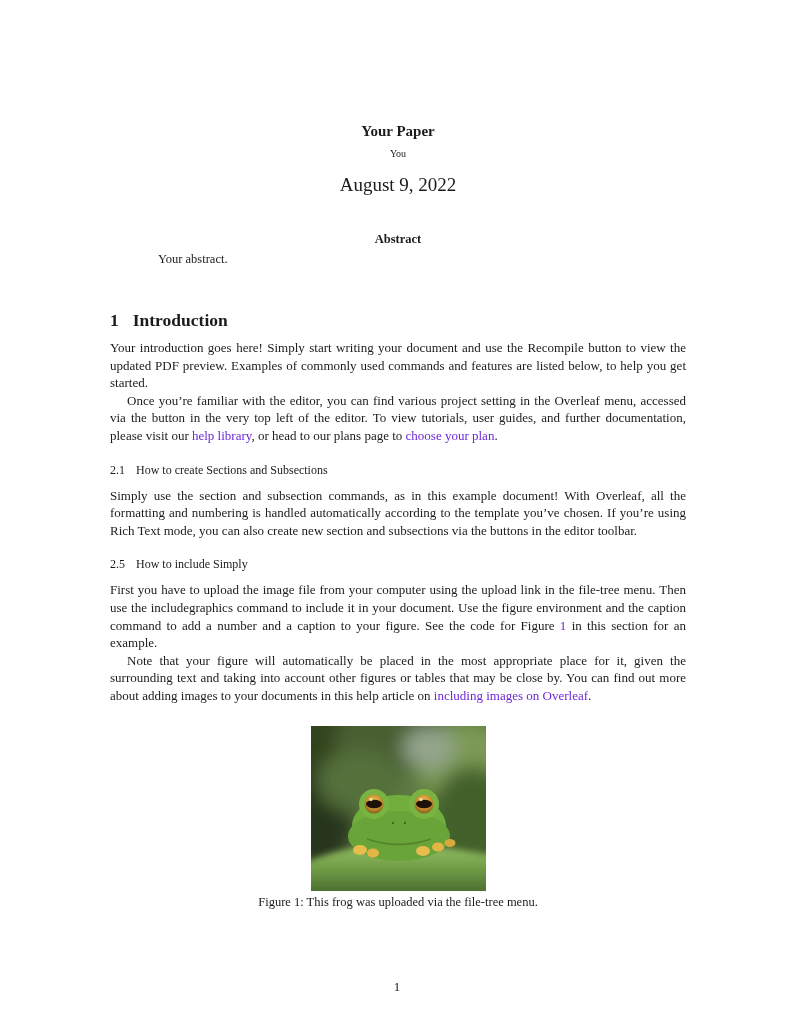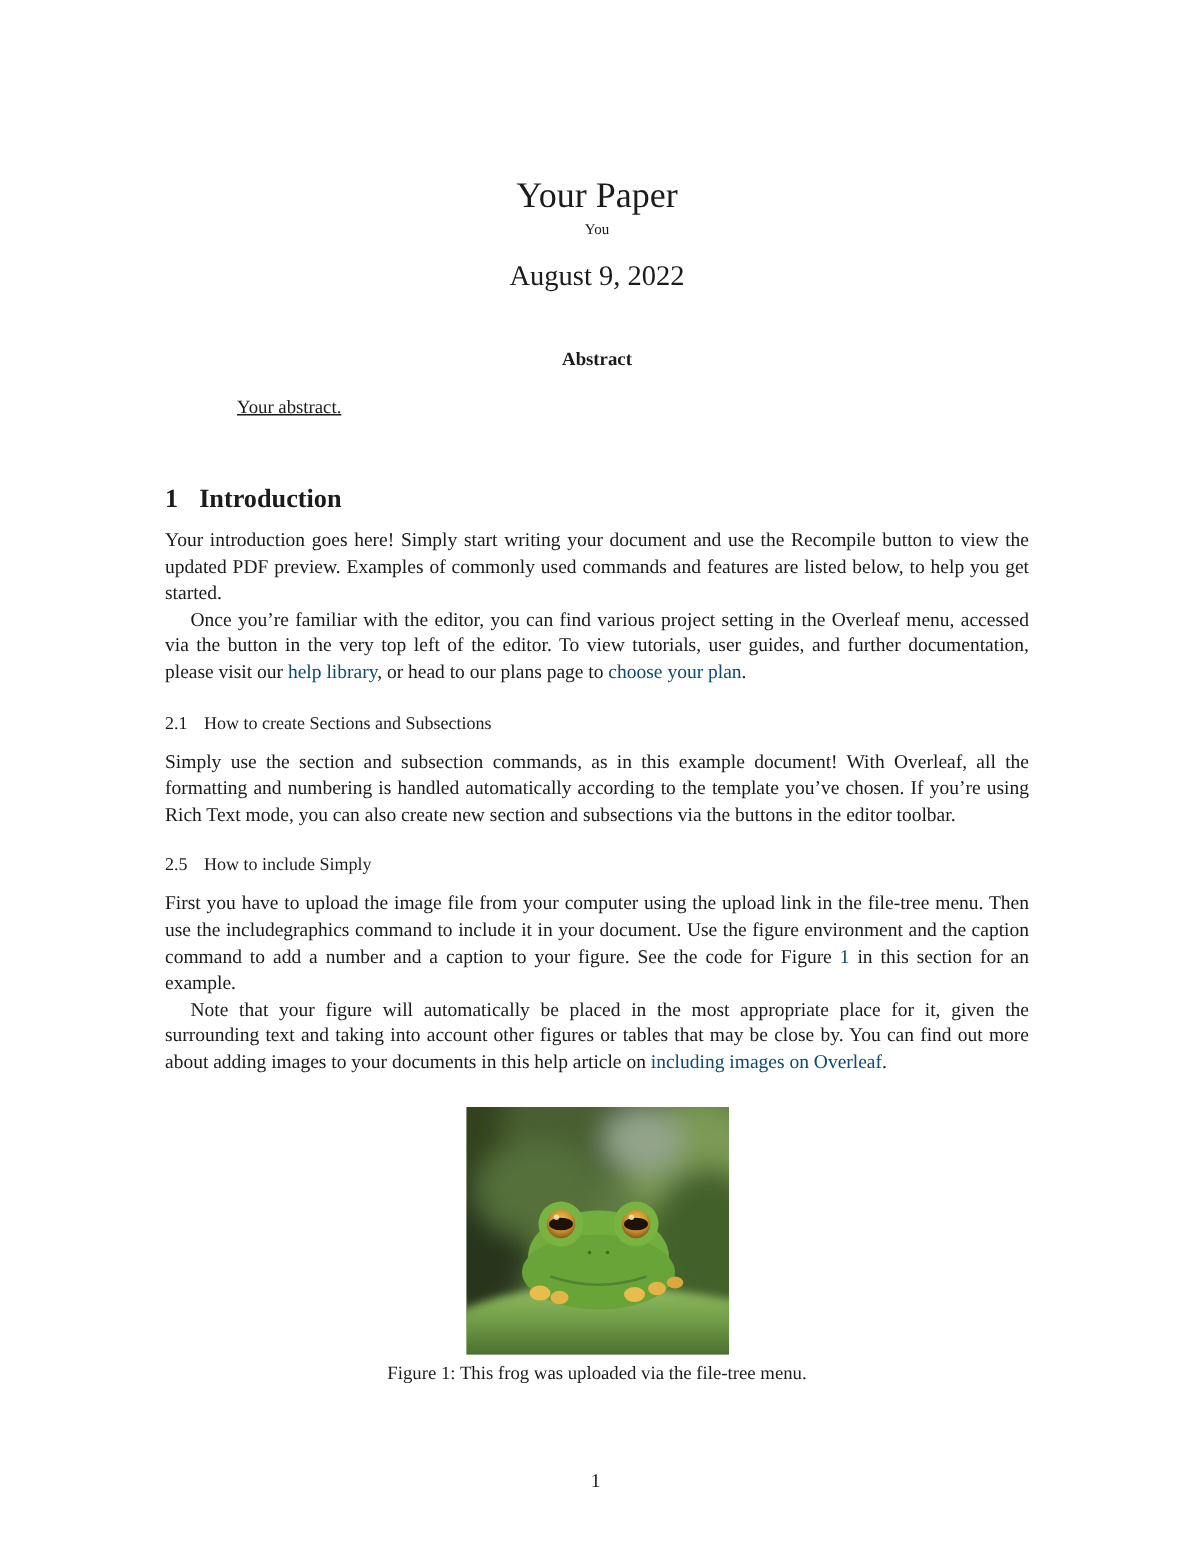--- a/index.html
+++ b/index.html
@@ -17,47 +17,46 @@
   }
   .content {
     position: absolute;
     left: 110px;
     top: 0;
     width: 576px;
   }
   .doc-title {
     margin-top: 118px;
     text-align: center;
-    font-size: 24px;
-    font-weight: normal;
+    font-size: 15px;
+    font-weight: bold;
     line-height: 26px;
   }
   .doc-author {
     margin-top: 4px;
     text-align: center;
     font-size: 10px;
   }
   .doc-date {
     margin-top: 15px;
     text-align: center;
     font-size: 19px;
   }
   .abstract-heading {
     margin-top: 36px;
     text-align: center;
     font-size: 12.5px;
     font-weight: bold;
   }
   .abstract-body {
-    margin-top: 16px;
+    margin-top: 4px;
     padding-left: 48px;
     padding-right: 31px;
     font-size: 12.5px;
     line-height: 17px;
-    text-decoration: underline;
   }
   h1.sec {
     font-size: 17.5px;
     font-weight: bold;
     line-height: 21px;
   }
   h1.sec-1 { margin-top: 42px; }
   h1.sec-2 { margin-top: 26px; }
   h2.subsec {
     font-size: 12px;
@@ -71,21 +70,21 @@
     font-size: 13px;
     line-height: 17.6px;
     text-align: justify;
     margin-top: 8px;
   }
   p.body.cont {
     margin-top: 0;
     text-indent: 17px;
   }
   a.doclink {
-    color: #0c4a6e;
+    color: #6d28d9;
     text-decoration: none;
     cursor: pointer;
   }
   .figure-block {
     margin-top: 21px;
     text-align: center;
   }
   .figure-img {
     display: inline-block;
     width: 175px;

